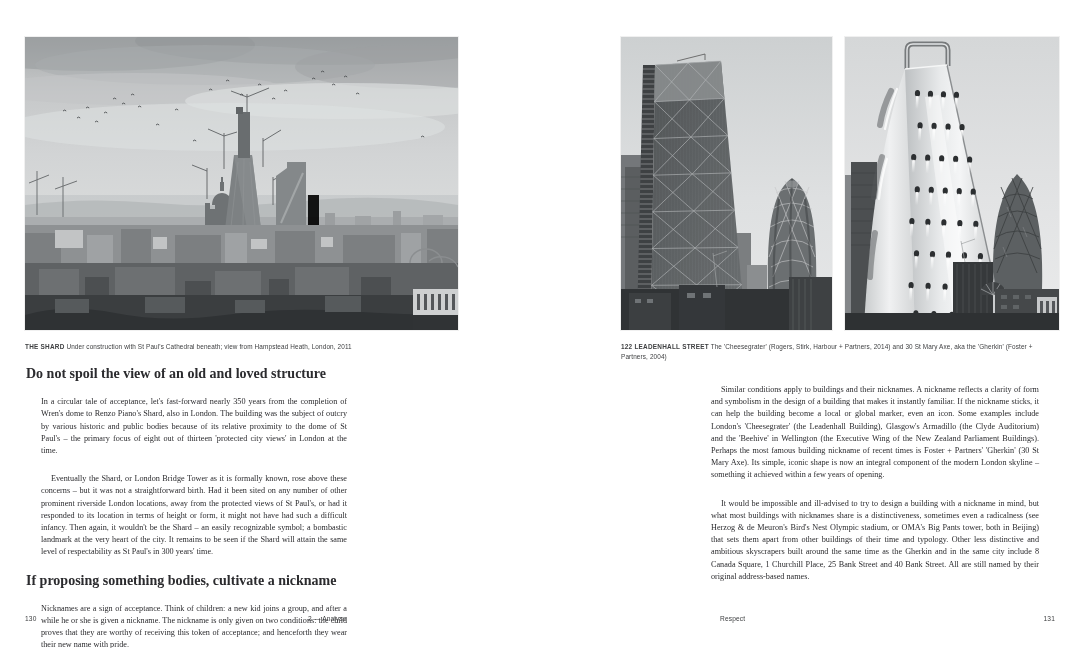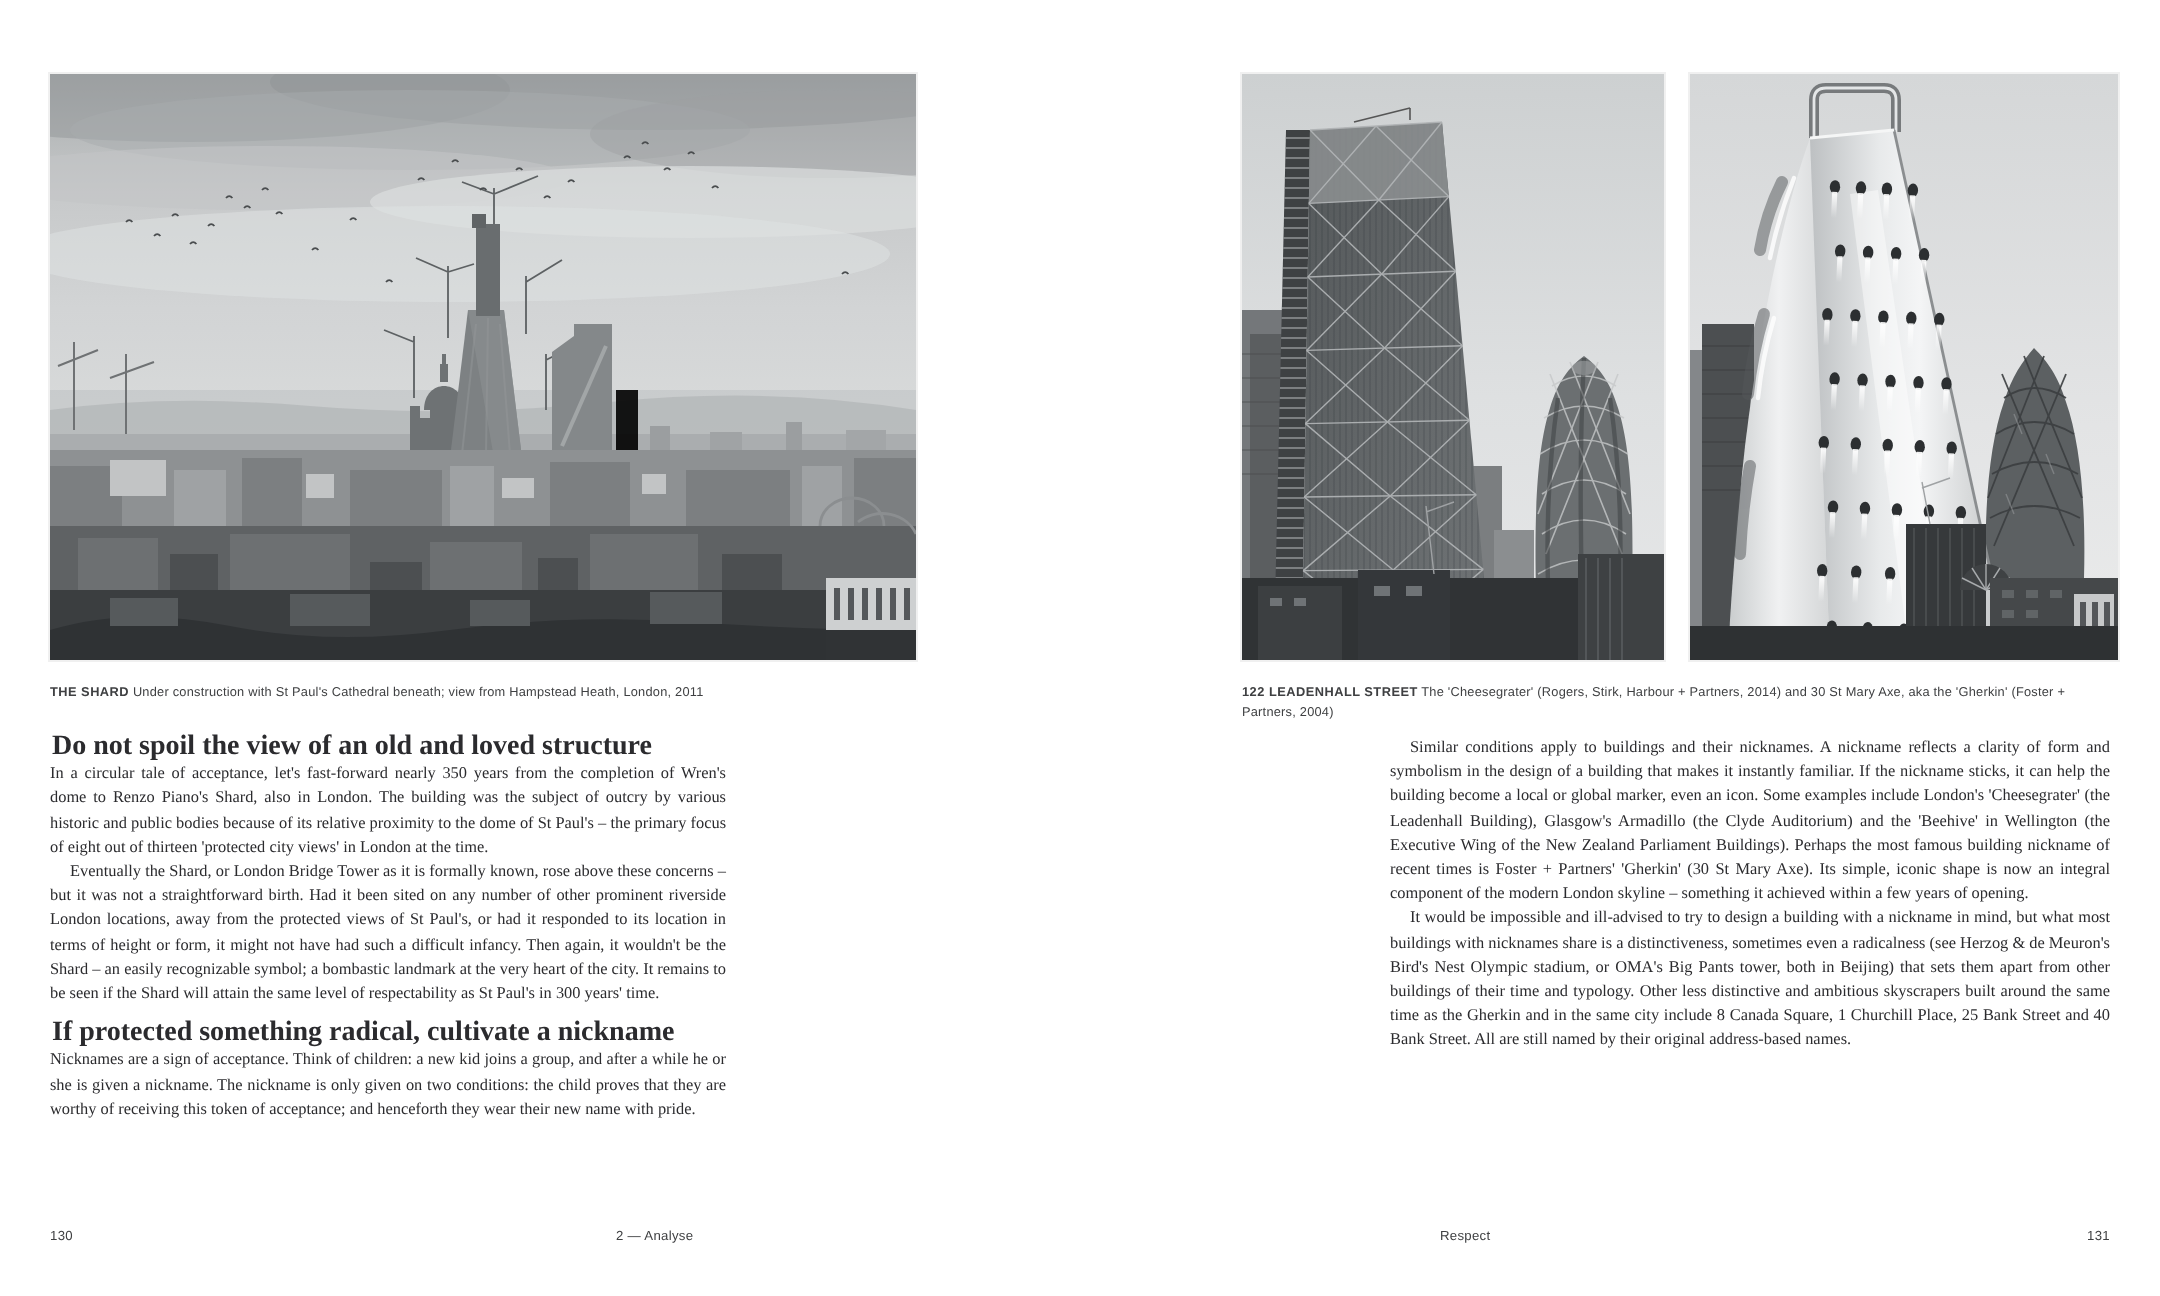--- a/index.html
+++ b/index.html
@@ -8,21 +8,21 @@
           font-family:"Liberation Serif","DejaVu Serif",serif;color:#2b2b2e;}
   figure{position:absolute;margin:0;padding:0;}
   figure svg{display:block;}
   .photo-frame{outline:1px solid rgba(0,0,0,0.06);}
   .caption{position:absolute;font-family:"Liberation Sans","DejaVu Sans",sans-serif;
            font-size:6.4px;line-height:9.8px;color:#3f4042;letter-spacing:.12px;}
   .caption .cap-title{font-weight:bold;letter-spacing:.25px;}
   .textblock{position:absolute;font-size:8.2px;line-height:12.2px;text-align:justify;color:#2b2b2e;}
   .textblock h3{font-size:14px;line-height:12.2px;margin:1px;font-weight:bold;}
   .textblock h3.h-gap{margin-top:8px;}
-  .textblock p{margin:0;}
+  .textblock p{margin:16px;}
   .textblock p.indent{text-indent:10px;}
   .pagefoot{position:absolute;top:615px;font-family:"Liberation Sans","DejaVu Sans",sans-serif;
             font-size:6.6px;line-height:8px;color:#3f4042;letter-spacing:.15px;}
   .pf-num-right{width:60px;text-align:right;}
 </style>
 </head>
 <body>
 
 <div class="spread">
 
@@ -194,21 +194,21 @@
 
     <p class="caption" style="left:25px;top:336px;width:433px;">
       <span class="cap-title">THE SHARD</span>
       <span>Under construction with St Paul's Cathedral beneath; view from Hampstead Heath, London, 2011</span>
     </p>
 
     <div class="textblock" style="left:25px;top:367px;width:338px;">
       <h3>Do not spoil the view of an old and loved structure</h3>
       <p>In a circular tale of acceptance, let's fast-forward nearly 350 years from the completion of Wren's dome to Renzo Piano's Shard, also in London. The building was the subject of outcry by various historic and public bodies because of its relative proximity to the dome of St Paul's – the primary focus of eight out of thirteen 'protected city views' in London at the time.</p>
       <p class="indent">Eventually the Shard, or London Bridge Tower as it is formally known, rose above these concerns – but it was not a straightforward birth. Had it been sited on any number of other prominent riverside London locations, away from the protected views of St Paul's, or had it responded to its location in terms of height or form, it might not have had such a difficult infancy. Then again, it wouldn't be the Shard – an easily recognizable symbol; a bombastic landmark at the very heart of the city. It remains to be seen if the Shard will attain the same level of respectability as St Paul's in 300 years' time.</p>
-      <h3 class="h-gap">If protected something radical, cultivate a nickname</h3>
+      <h3 class="h-gap">If proposing something bodies, cultivate a nickname</h3>
       <p>Nicknames are a sign of acceptance. Think of children: a new kid joins a group, and after a while he or she is given a nickname. The nickname is only given on two conditions: the child proves that they are worthy of receiving this token of acceptance; and henceforth they wear their new name with pride.</p>
     </div>
 
     <span class="pagefoot" style="left:25px;">130</span>
     <span class="pagefoot" style="left:308px;">2 — Analyse</span>
   </section>
 
   <section>
 
     <figure class="photo-frame" style="left:621px;top:37px;width:211px;height:293px;">

